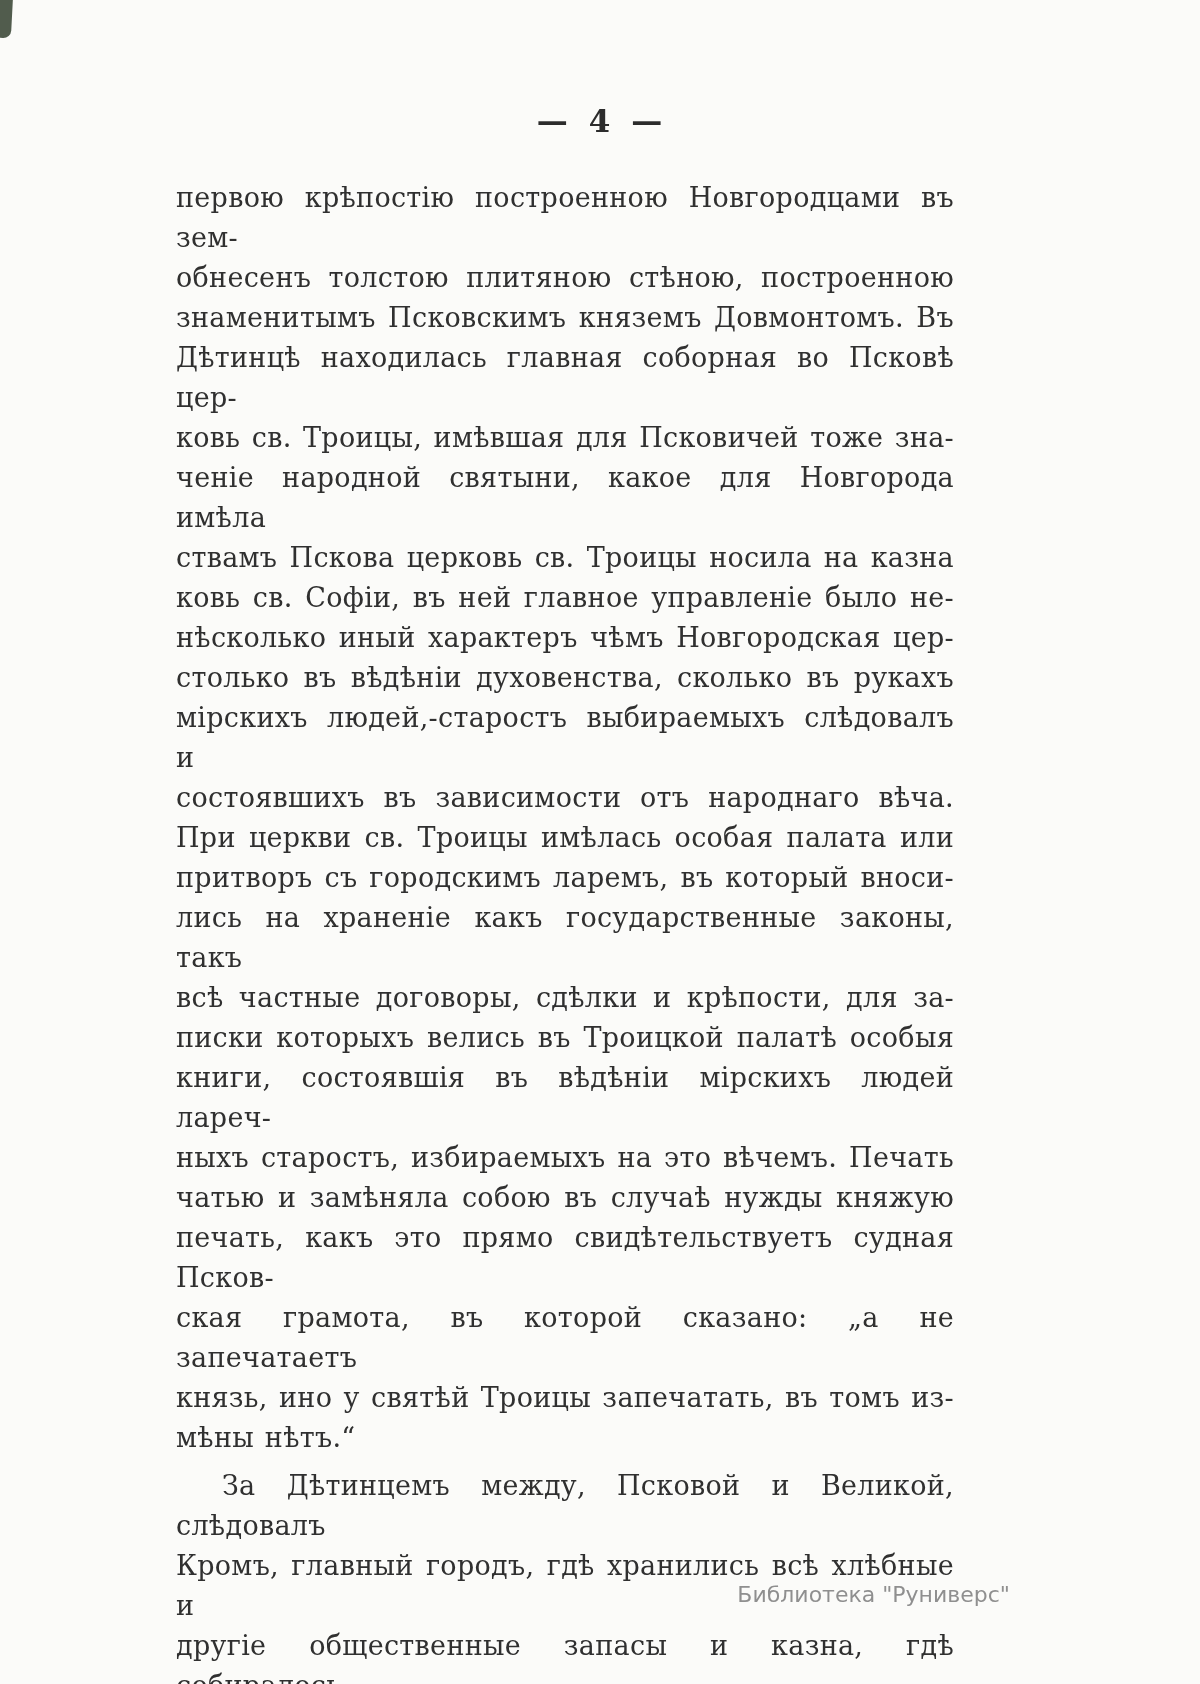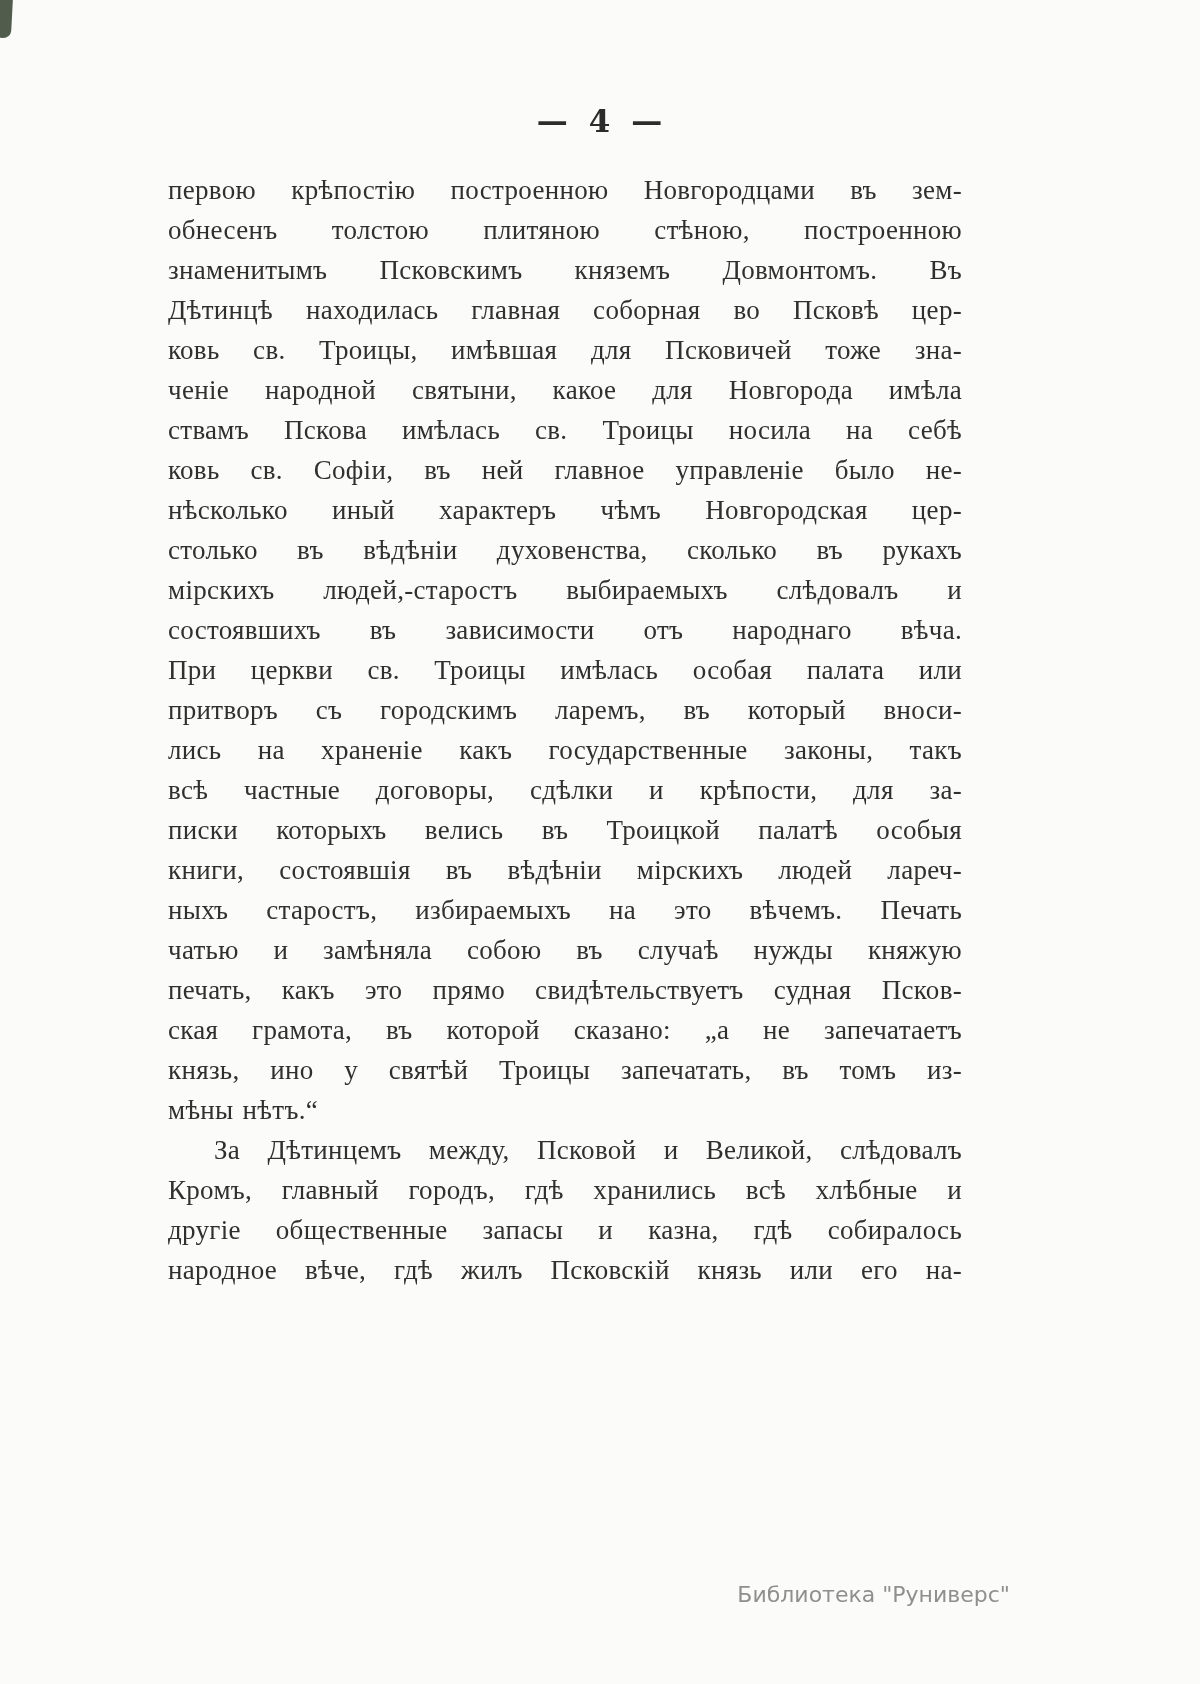--- a/index.html
+++ b/index.html
@@ -40,22 +40,21 @@
   .page-header span {
     padding: 0 10px;
   }
   .text-block {
     position: absolute;
     top: 170px;
     left: 168px;
     width: 794px;
   }
   .paragraph {
-    margin: 0;
-    font-family: Liberation Serif, serif;
+    margin: 8px;
   }
   .line {
     font-size: 27px;
     line-height: 40px;
     text-align: justify;
     text-align-last: justify;
     text-justify: inter-word;
     letter-spacing: 0.3px;
     word-spacing: 2px;
     white-space: normal;
@@ -86,21 +85,21 @@
   </div>
 
   <div class="text-block">
       <div class="paragraph">
         <div class="line">первою крѣпостію построенною Новгородцами въ зем-</div>
         <div class="line">обнесенъ толстою плитяною стѣною, построенною</div>
         <div class="line">знаменитымъ Псковскимъ княземъ Довмонтомъ. Въ</div>
         <div class="line">Дѣтинцѣ находилась главная соборная во Псковѣ цер-</div>
         <div class="line">ковь св. Троицы, имѣвшая для Псковичей тоже зна-</div>
         <div class="line">ченіе народной святыни, какое для Новгорода имѣла</div>
-        <div class="line">ствамъ Пскова имѣлась св. Троицы носила на себѣ</div>
+        <div class="line">ствамъ Пскова церковь св. Троицы носила на казна</div>
         <div class="line">ковь св. Софіи, въ ней главное управленіе было не-</div>
         <div class="line">нѣсколько иный характеръ чѣмъ Новгородская цер-</div>
         <div class="line">столько въ вѣдѣніи духовенства, сколько въ рукахъ</div>
         <div class="line">мірскихъ людей,-старостъ выбираемыхъ слѣдовалъ и</div>
         <div class="line">состоявшихъ въ зависимости отъ народнаго вѣча.</div>
         <div class="line">При церкви св. Троицы имѣлась особая палата или</div>
         <div class="line">притворъ съ городскимъ ларемъ, въ который вноси-</div>
         <div class="line">лись на храненіе какъ государственные законы, такъ</div>
         <div class="line">всѣ частные договоры, сдѣлки и крѣпости, для за-</div>
         <div class="line">писки которыхъ велись въ Троицкой палатѣ особыя</div>

